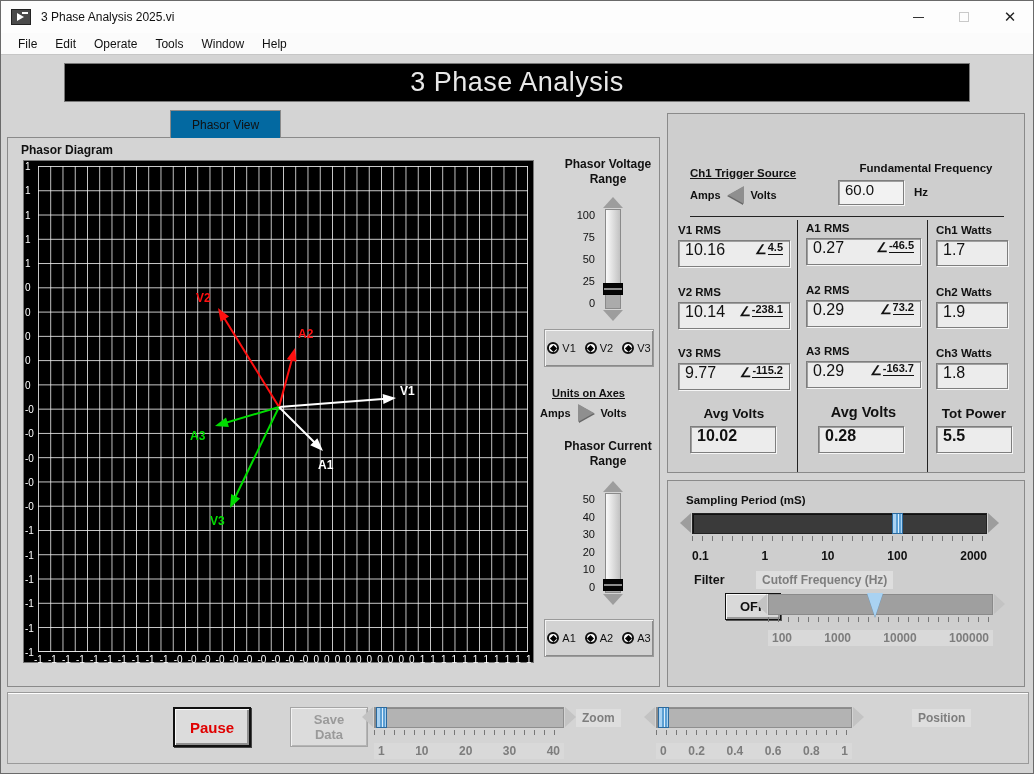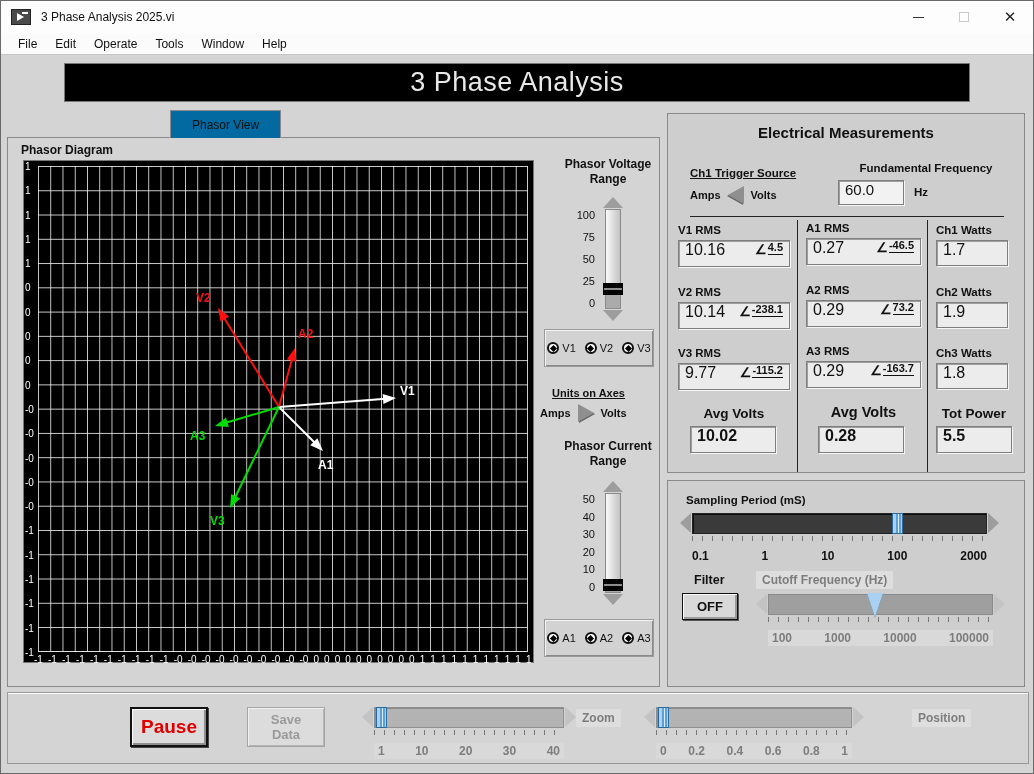--- a/index.html
+++ b/index.html
@@ -95,22 +95,22 @@
   .hcap-r { position:absolute; right:-13px; top:-1px; width:0; height:0; border-top:10px solid transparent; border-bottom:10px solid transparent; border-left:11px solid #9d9d9d; }
   .hcap-l.lite { border-right-color:#c3c3c3; } .hcap-r.lite { border-left-color:#c3c3c3; }
   .hhandle { position:absolute; top:-1px; height:21px; width:11px; background:linear-gradient(90deg,#a9d2f2 0 3px,#5b9fd4 3px 5px,#dceefb 5px 6px,#5b9fd4 6px 8px,#a9d2f2 8px 11px); border:1px solid #2b6a9e; }
   .hticks { height:5px; margin-top:2px; background-image:repeating-linear-gradient(to right,#777 0 1px,transparent 1px 10px); }
   .hscale { display:flex; justify-content:space-between; font-size:12px; font-weight:bold; color:#111; margin-top:8px; }
   .hscale.dim { color:#7d7d7d; background:#d9d9d9; padding:1px 4px; }
   .chip { position:absolute; background:#dedede; color:#7d7d7d; font-size:12px; font-weight:bold; padding:2px 6px; }
   .cutoff-pointer { position:absolute; top:-2px; width:0; height:0; border-left:8px solid transparent; border-right:8px solid transparent; border-top:24px solid #a9d2f2; filter:drop-shadow(0 1px 0 #6a93b5); }
 
   
-  .btn { position:absolute; display:flex; align-items:center; justify-content:center; text-align:center; }
-  .btn.pause { background:#dcdcdc; border:2px solid #111; box-shadow: inset 1px 1px 0 #fafafa, inset -2px -2px 0 #8f8f8f, 1px 1px 0 #444; color:#e00000; font-weight:bold; font-size:19px; }
+  .btn { position:absolute; display:flex; align-items:center; justify-content:center; text-align:center;margin-left:43px; }
+  .btn.pause { background:#dcdcdc; border:2px solid #111; box-shadow: inset 1px 1px 0 #fafafa, inset -2px -2px 0 #8f8f8f, 1px 1px 0 #444; color:#e00000; font-weight:bold; font-size:15px; }
   .btn.save { background:#dcdcdc; border:1px solid #a5a5a5; box-shadow: inset 1px 1px 0 #f2f2f2, inset -1px -1px 0 #b5b5b5; color:#9a9a9a; font-weight:bold; font-size:13px; line-height:15px; }
   .btn.off { background:#d9d9d9; border:1px solid #111; box-shadow: inset 1px 1px 0 #fafafa, inset -2px -2px 0 #9a9a9a, 1px 1px 0 #555; color:#111; font-weight:bold; font-size:13px; }
   .footer { position:absolute; left:6px; top:691px; width:1022px; height:72px; border:1px solid #9a9a9a; box-shadow: inset 0 1px 0 #fff; background:#d4d4d4; }
 </style>
 </head>
 <body>
 
 <div class="window">
 
   <div class="titlebar">
@@ -309,21 +309,20 @@
         <span class="radio"></span>
         <span class="lbl">A2</span>
       </span>
       <span class="chk">
         <span class="radio"></span>
         <span class="lbl">A3</span>
       </span>
     </div>
 
   <div class="frame" style="left:666px; top:112px; width:358px; height:360px; background:#cecece;">
-    <div class="meas-title">Electrical Measurements</div>
 
     <div class="fieldlabel" style="left:22px; top:53px; text-decoration:underline;">Ch1 Trigger Source</div>
     <div class="sw-row" style="left:22px; top:72px;">
       <span class="word">Amps</span>
       <span class="tri-left"></span>
       <span class="word">Volts</span>
     </div>
     <div class="fieldlabel" style="left:158px; top:48px; width:200px; text-align:center;">Fundamental Frequency</div>
     <div class="valuebox" style="left:170px; top:66px; width:66px; height:25px; background:#f2f2f2;">
       <span class="val" style="font-size:15px;">60.0</span>

